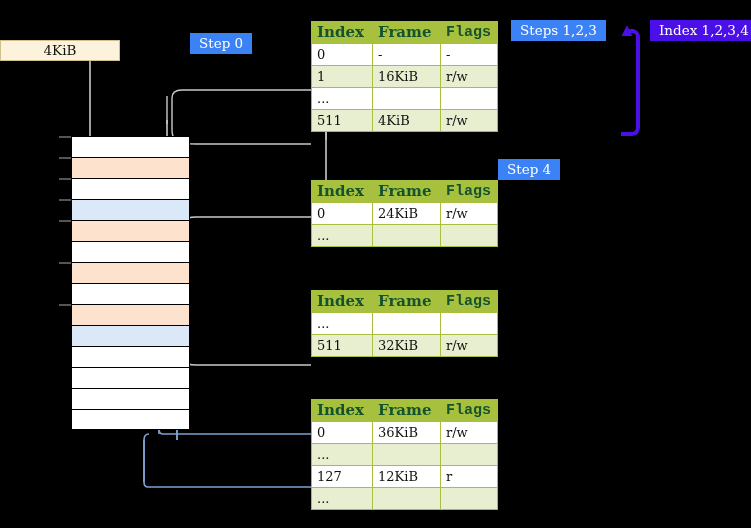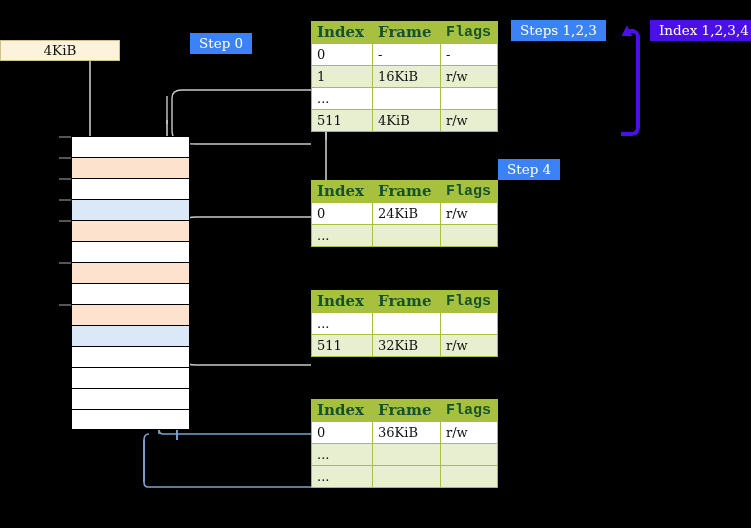--- a/index.html
+++ b/index.html
@@ -252,19 +252,24 @@
       <tr class="row-white">
         <td class="c-idx">0</td>
         <td class="c-frm">36KiB</td>
         <td class="c-flg">r/w</td>
       </tr>
       <tr class="row-tint">
         <td class="c-idx">...</td>
         <td class="c-frm"></td>
         <td class="c-flg"></td>
       </tr>
+      <tr class="row-white">
+        <td class="c-idx">127</td>
+        <td class="c-frm">12KiB</td>
+        <td class="c-flg">r</td>
+      </tr>
       <tr class="row-tint">
         <td class="c-idx">...</td>
         <td class="c-frm"></td>
         <td class="c-flg"></td>
       </tr>
     </tbody>
   </table>
 
 </body></html>

